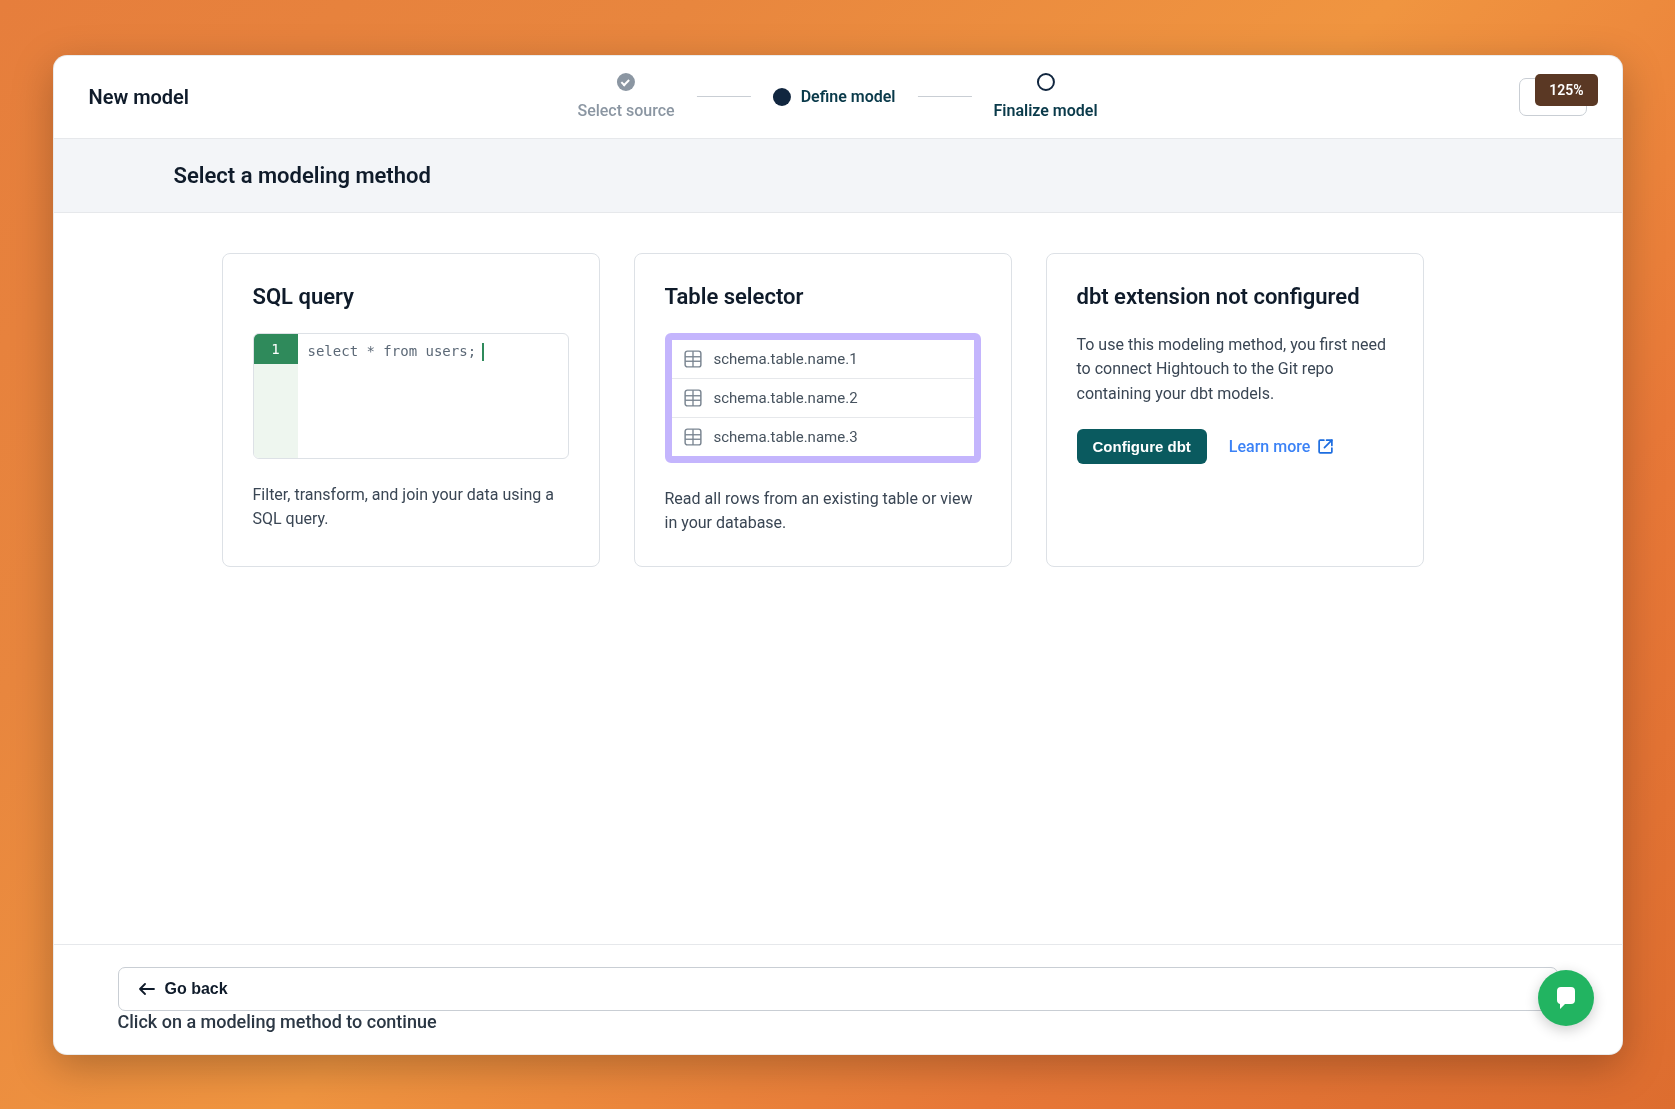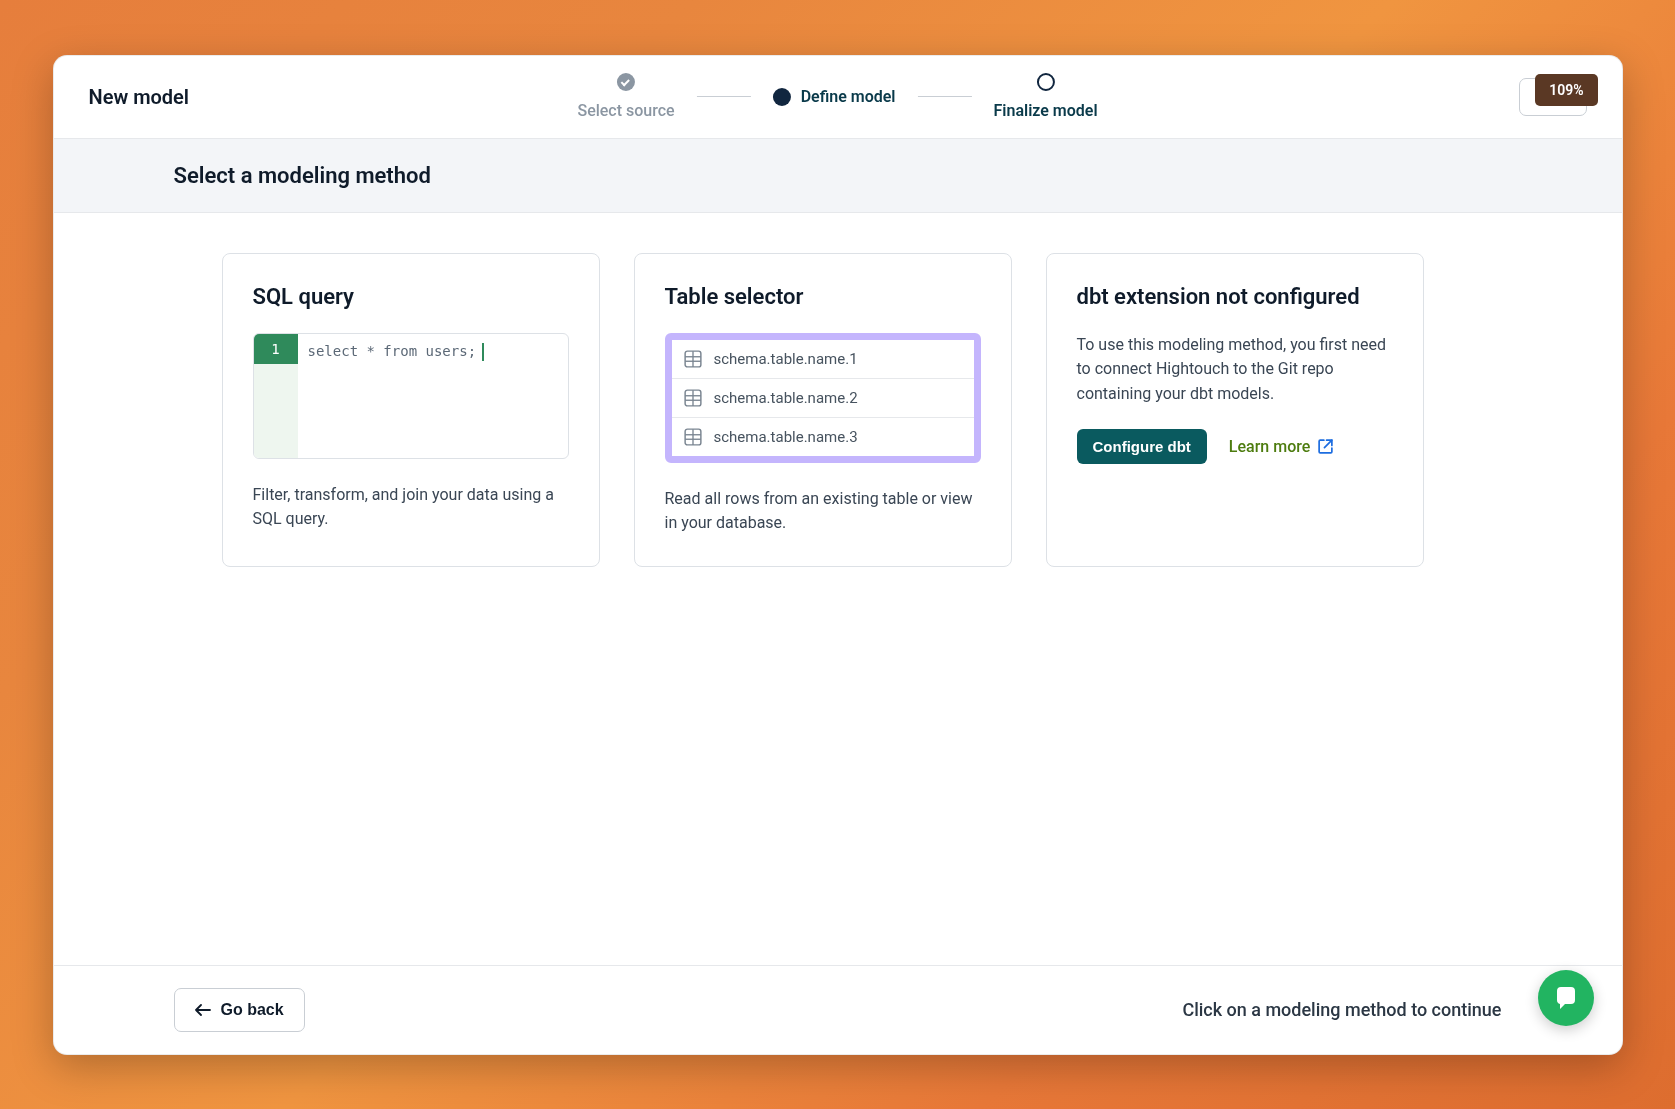--- a/index.html
+++ b/index.html
@@ -227,39 +227,39 @@
       background: #0a5a5f;
       color: #fff;
       border: none;
       border-radius: 6px;
       padding: 9px 16px;
       font-size: 15px;
       font-weight: 600;
       cursor: pointer;
     }
     .link {
-      color: #4d7c0f;
+      color: #3b82f6;
       font-size: 16px;
       font-weight: 500;
       text-decoration: none;
       display: flex;
       align-items: center;
       gap: 7px;
       cursor: pointer;
     }
     .ext-icon {
       width: 17px;
       height: 17px;
     }
     .footer {
       border-top: 1px solid #e6e8eb;
-      padding: 22px 120px;
-      display: flex;
-      align-items: center;
+      padding: 22px 64px;
+      display: flex;
       justify-content: space-between;
+      flex-direction: column;
     }
     .btn-back {
       border: 1px solid #c9ced4;
       background: #fff;
       border-radius: 7px;
       padding: 12px 20px;
       font-size: 16px;
       font-weight: 600;
       color: #0f1b2a;
       display: flex;
@@ -293,21 +293,21 @@
     .chat-bubble svg {
       width: 28px;
       height: 28px;
     }
   </style>
 </head>
 <body>
 
 <div class="window">
 
-  <div class="zoom-badge">109%</div>
+  <div class="zoom-badge">125%</div>
 
   <div class="header">
     <div class="page-title">New model</div>
 
     <div class="stepper">
       <div class="step completed">
         <div class="step-circle completed-circle"></div>
         <span>Select source</span>
       </div>
       <div class="step-line"></div>

